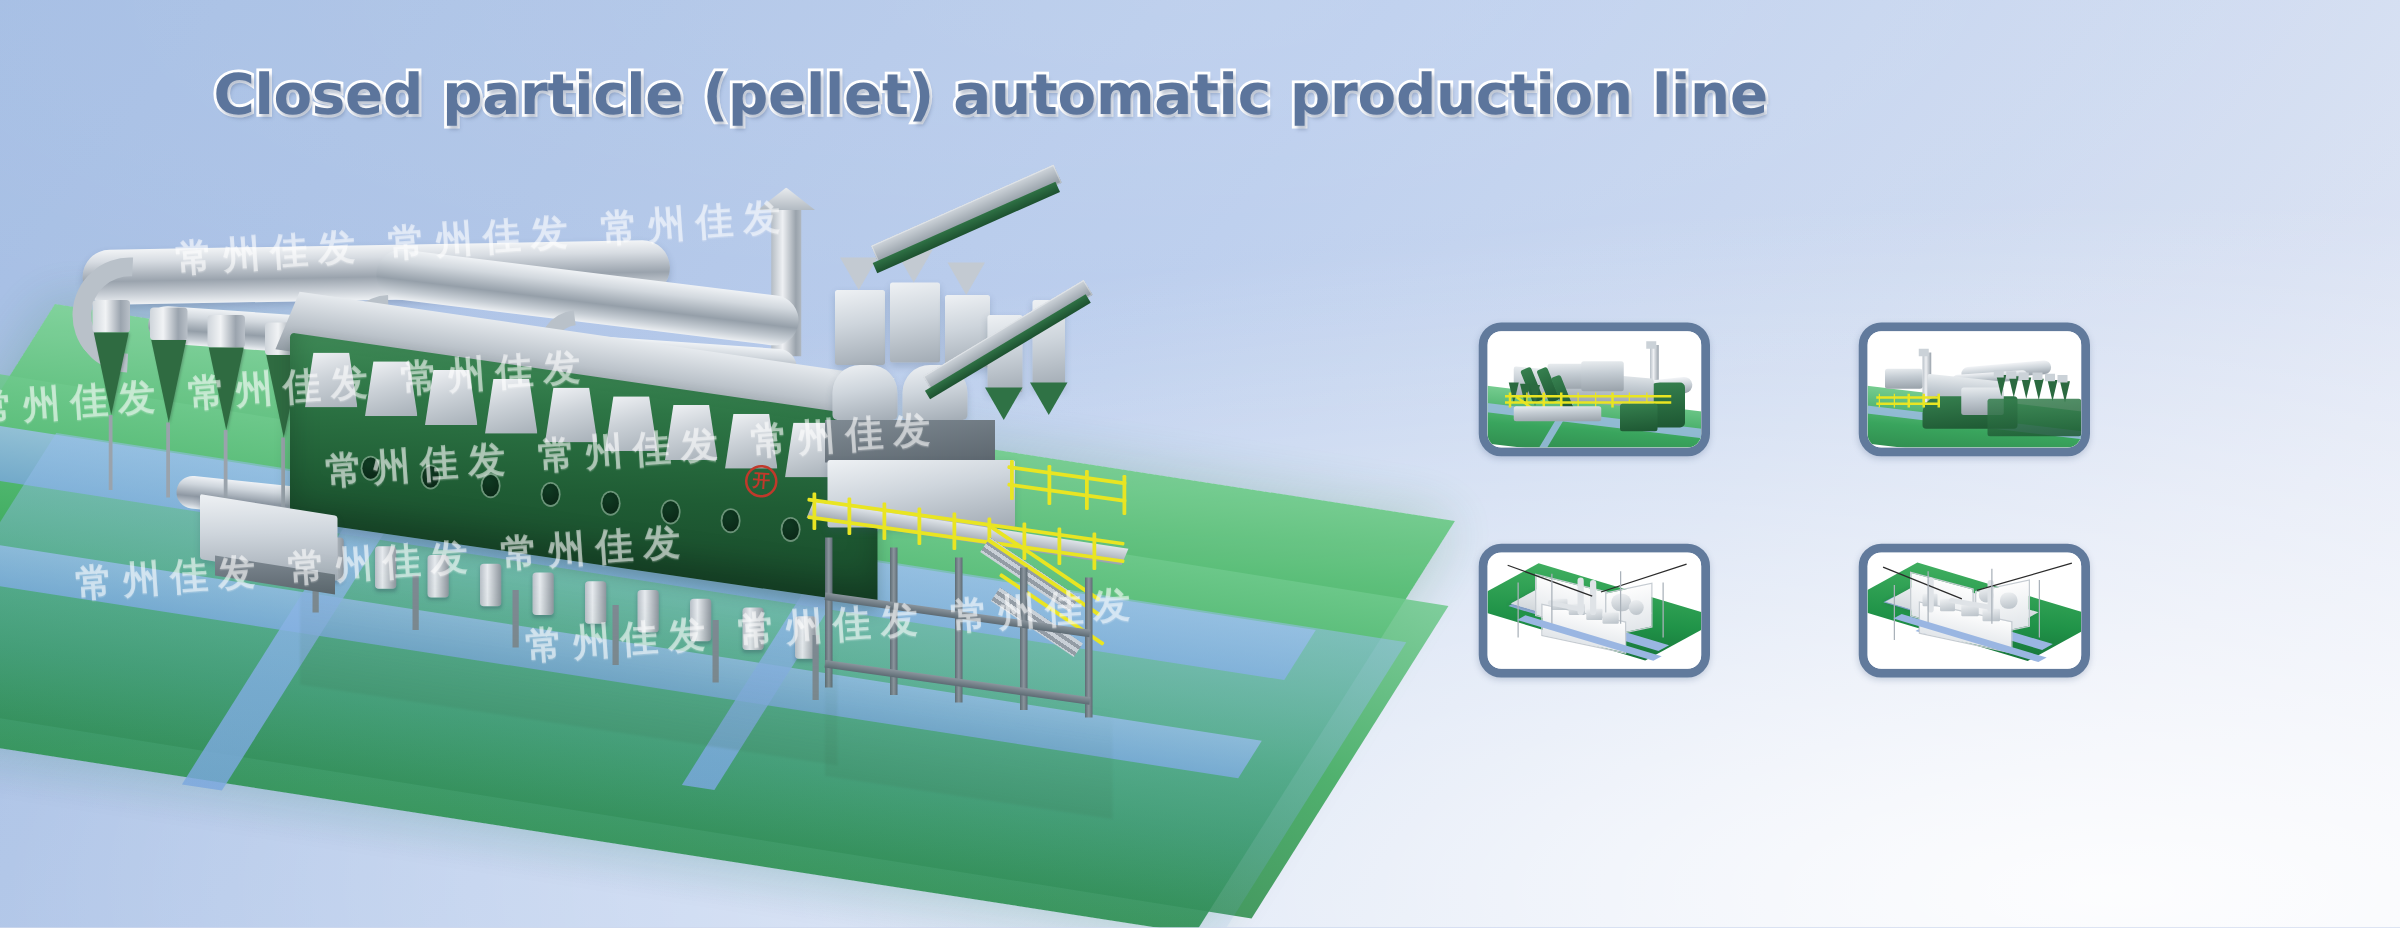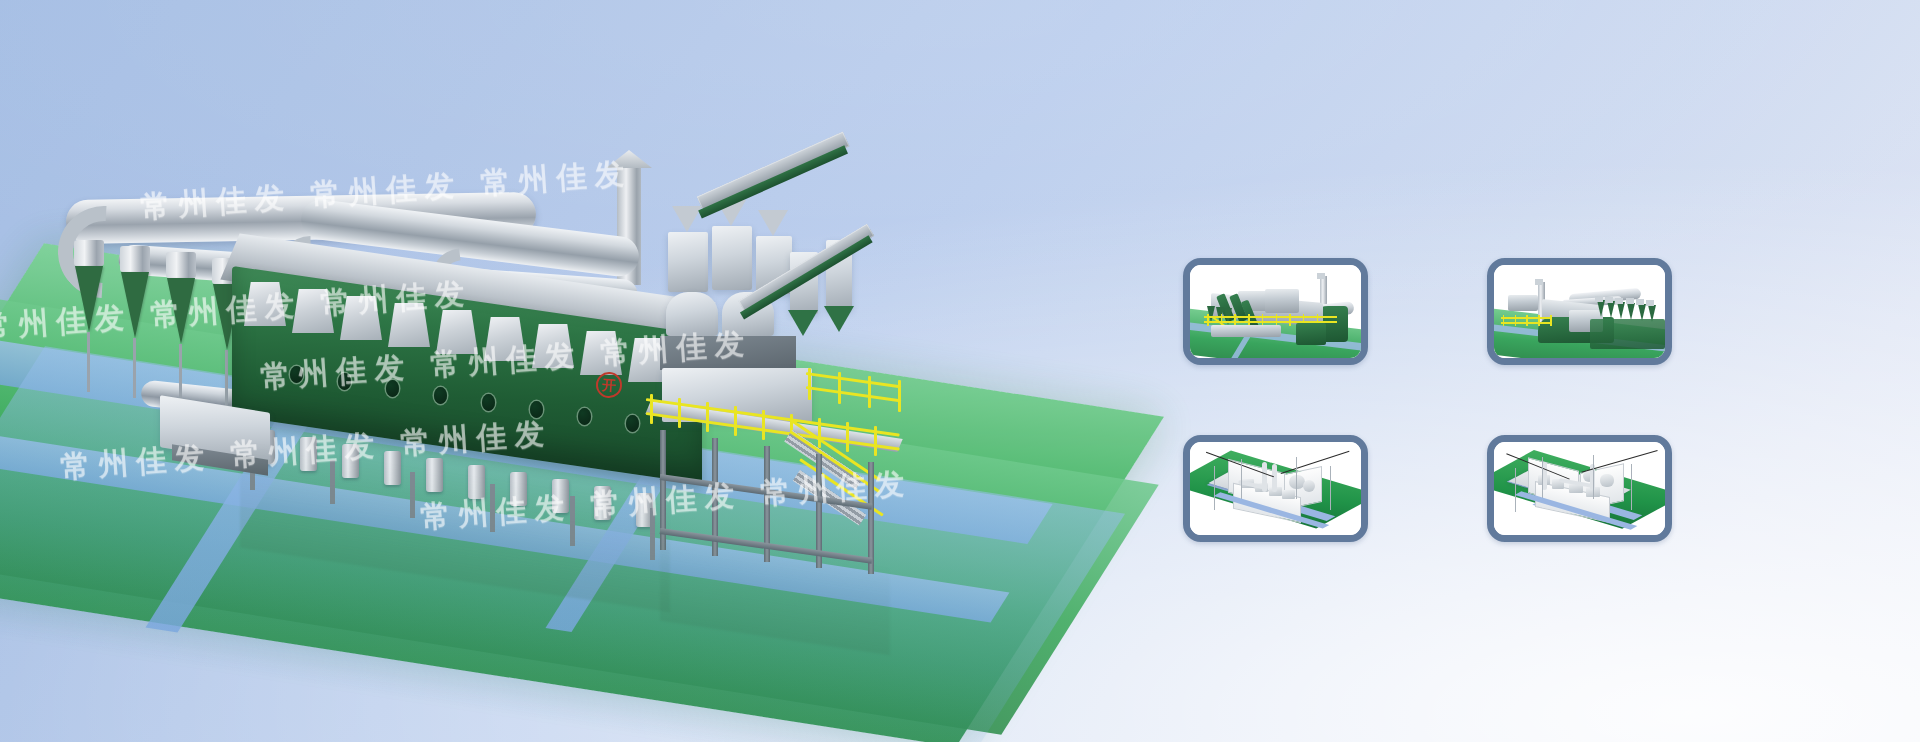--- a/index.html
+++ b/index.html
@@ -308,20 +308,23 @@
     position:absolute; background:#dfe3e7; border-radius:999px;
   }
   .p-line{ position:absolute; background:#2b2b2b; height:.8px; }
   .p-pole{ position:absolute; width:1px; background:#aab2ba; }
 </style>
 </head>
 <body>
 
 <div id="stage">
 
+  <div id="title-wrap">
+    <span id="title">Closed particle (pellet) automatic production line</span>
+  </div>
 
   <div class="floor floor-green"></div>
   <div class="floor floor-green2"></div>
   <div class="floor aisle aisle-a"></div>
   <div class="floor aisle aisle-b"></div>
   <div class="floor aisle aisle-c"></div>
   <div class="floor aisle aisle-d"></div>
   <div class="floor floor-glass"></div>
 
   <div id="machine">

